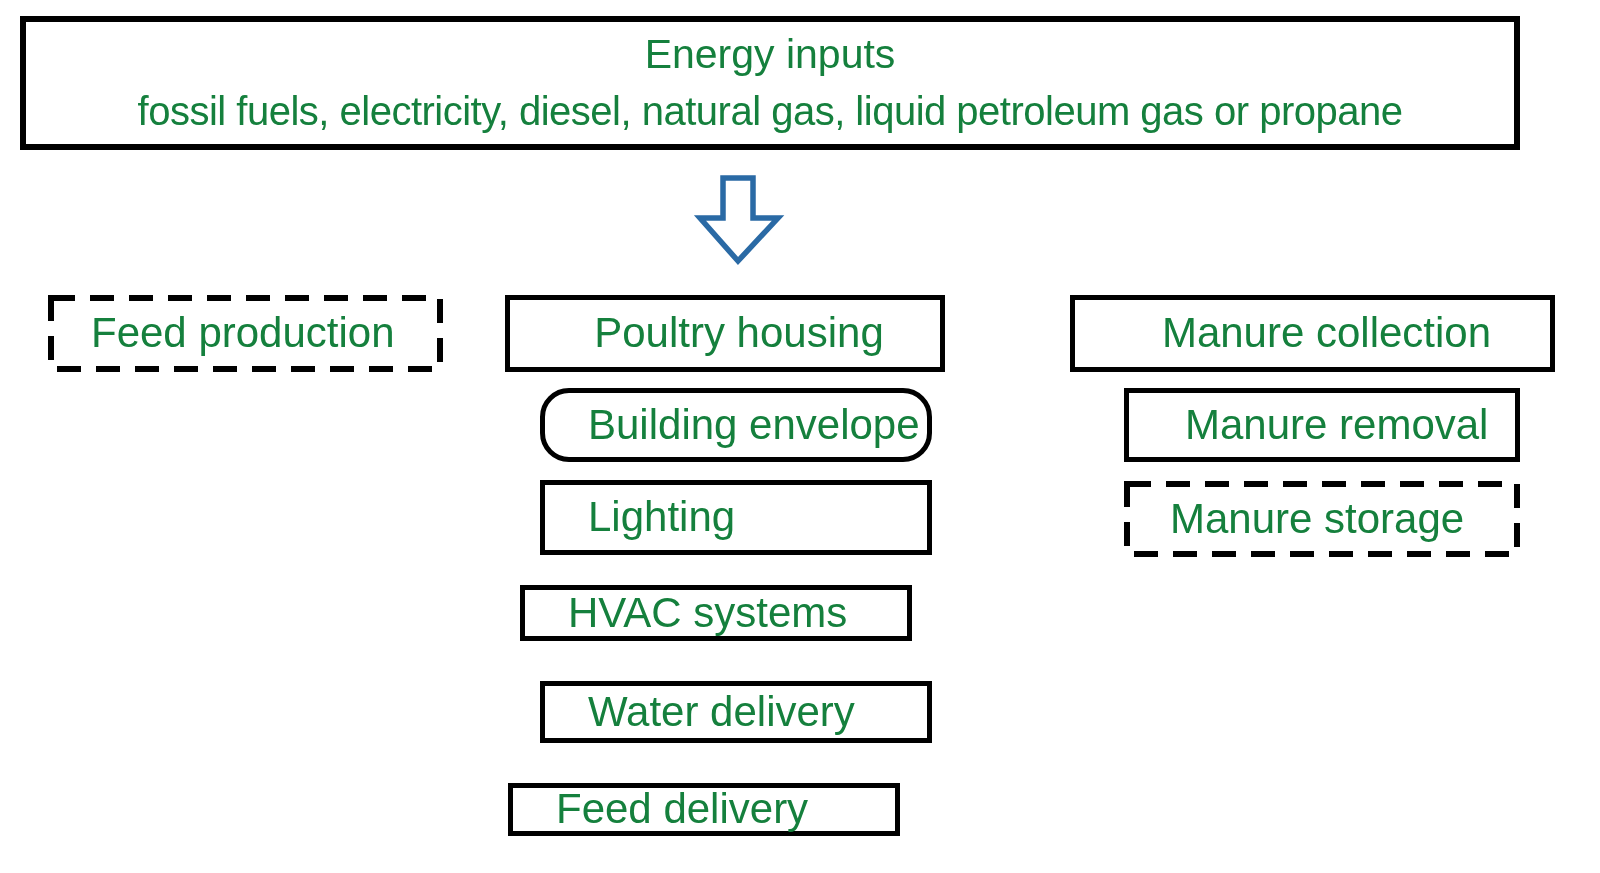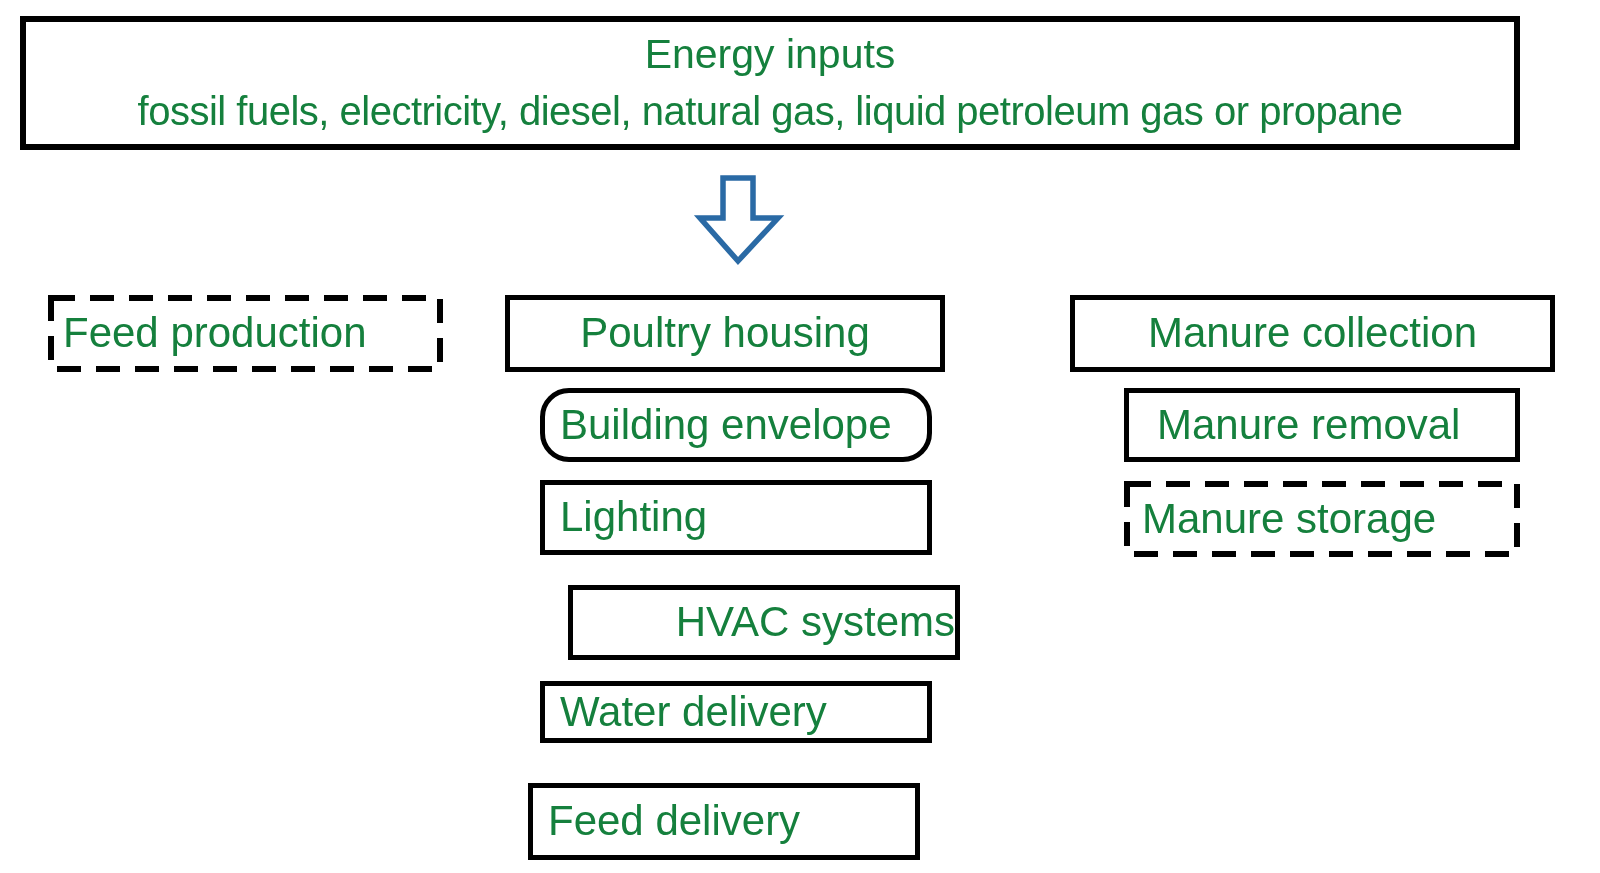--- a/index.html
+++ b/index.html
@@ -19,21 +19,21 @@
     display:flex;
     align-items:center;
     font-size:42px;
     line-height:1.1;
     white-space:nowrap;
   }
   .box.center { justify-content:center; }
   .box.left   { justify-content:flex-start; padding-left:15px; }
   .box.dashed { border:none; }
   .dash-svg { position:absolute; left:0; top:0; }
-  .box .lbl { position:relative; z-index:2; }
+  .box .lbl { position:relative; z-index:2;margin-left:28px; }
 
   .top-box {
     position:absolute;
     left:20px; top:16px;
     width:1500px; height:134px;
     box-sizing:border-box;
     border:6px solid #000000;
     background:#ffffff;
     display:flex;
     flex-direction:column;
@@ -80,29 +80,29 @@
   </div>
 
   <div class="box left" style="left:540px; top:388px; width:392px; height:74px;border-radius:29px;">
     <span class="lbl">Building envelope</span>
   </div>
 
   <div class="box left" style="left:540px; top:480px; width:392px; height:75px;">
     <span class="lbl">Lighting</span>
   </div>
 
-  <div class="box left" style="left:568px; top:585px; width:392px; height:75px;justify-content:flex-end;">
+  <div class="box left" style="left:520px; top:585px; width:392px; height:56px;">
     <span class="lbl">HVAC systems</span>
   </div>
 
   <div class="box left" style="left:540px; top:681px; width:392px; height:62px;">
     <span class="lbl">Water delivery</span>
   </div>
 
-  <div class="box left" style="left:528px; top:783px; width:392px; height:77px;">
+  <div class="box left" style="left:508px; top:783px; width:392px; height:53px;">
     <span class="lbl">Feed delivery</span>
   </div>
 
   <div class="box left" style="left:1124px; top:388px; width:396px; height:74px; padding-left:28px;">
     <span class="lbl">Manure removal</span>
   </div>
 
   <div class="box dashed left" style="left:1124px; top:481px; width:396px; height:76px; padding-left:18px;">
     <svg class="dash-svg" width="396" height="76">
       <rect x="3" y="3" width="390" height="70" fill="none" stroke="#000000" stroke-width="6" stroke-dasharray="24 15"></rect>

